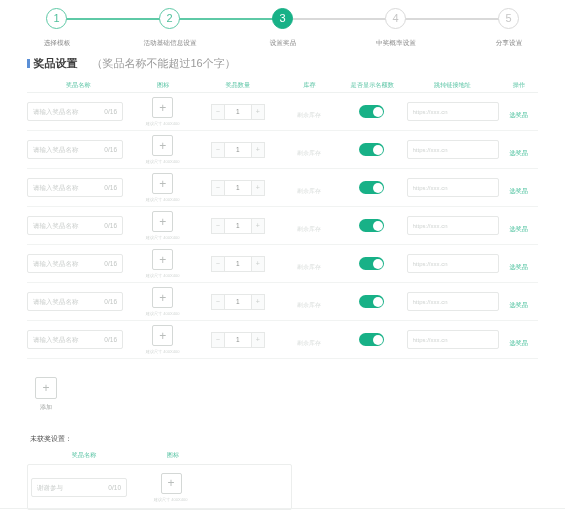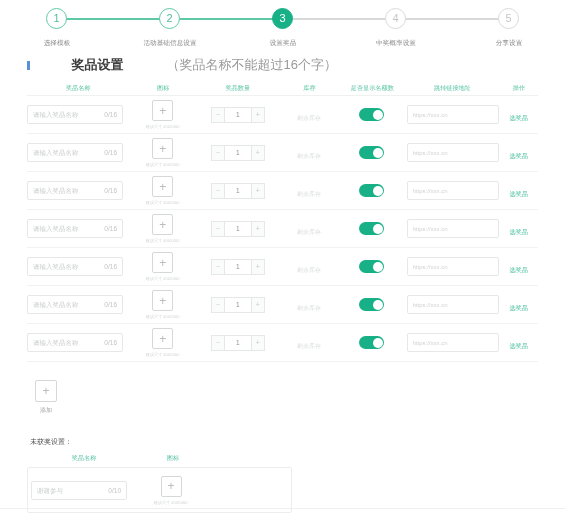--- a/index.html
+++ b/index.html
@@ -67,31 +67,30 @@
     color: #8a8a8a;
     white-space: nowrap;
     transform: scale(0.95);
   }
 
   
   .section-title {
     display: flex;
     align-items: center;
     margin: 6px 0 0 27px;
-    font-size: 13px;
+    font-size: 11px;
     color: #4a4a4a;
-    gap: 38px;
   }
   .section-bar {
     width: 2.5px; height: 9px;
     background: #5b8fd6;
     margin-right: 4px;
   }
   .section-title .strong { font-weight: bold; color: #3d3d3d; }
-  .section-title .hint { color: #9a9a9a; margin-left: 5px; }
+  .section-title .hint { color: #9a9a9a; margin-left: 14px; }
 
   
   .table {
     margin: 8px 27px 0 27px;
   }
   .thead, .row {
     display: flex;
     align-items: center;
   }
   .thead {

